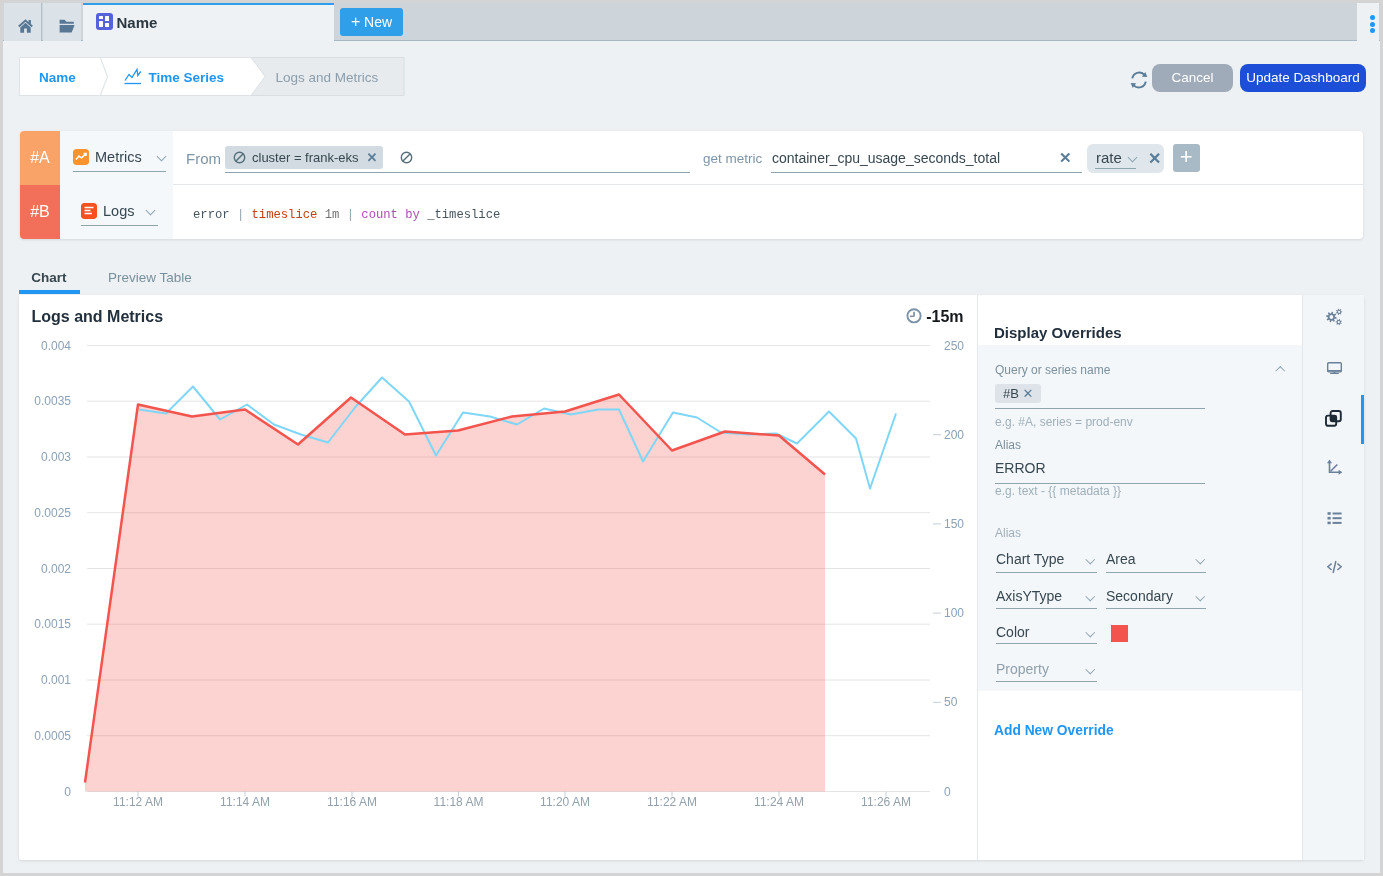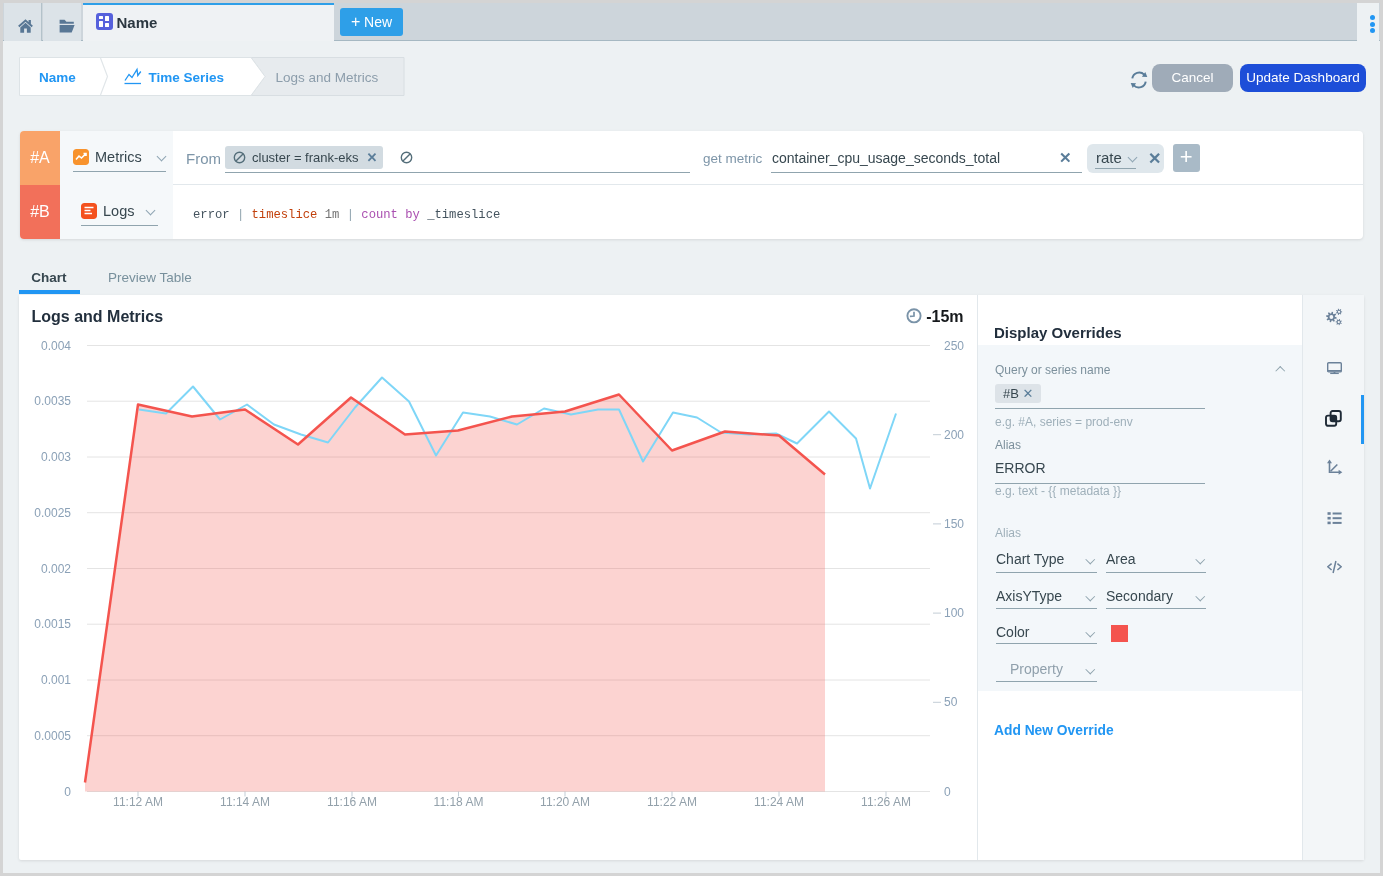--- a/index.html
+++ b/index.html
@@ -280,21 +280,21 @@
       <div class="pdark" style="left:18px;top:293px;">AxisYType</div>
       <div class="pchev" style="left:109px;top:298px;"></div>
       <div class="pline" style="left:18px;top:313px;width:101px;"></div>
       <div class="pdark" style="left:128px;top:293px;">Secondary</div>
       <div class="pchev" style="left:219px;top:298px;"></div>
       <div class="pline" style="left:128px;top:313px;width:100px;"></div>
       <div class="pdark" style="left:18px;top:329.5px;">Color</div>
       <div class="pchev" style="left:109px;top:334px;"></div>
       <div class="pline" style="left:18px;top:348.5px;width:101px;"></div>
       <div class="abs" style="left:133px;top:330px;width:17px;height:17px;background:#f4544e;"></div>
-      <div class="pgray" style="left:32px;top:366.5px;">Property</div>
+      <div class="pgray" style="left:18px;top:366.5px;">Property</div>
       <div class="pchev" style="left:109px;top:371px;"></div>
       <div class="pline" style="left:18px;top:386px;width:101px;"></div>
       <div class="abs" style="left:16px;top:428.5px;font-size:13.8px;font-weight:700;color:#2196f3;">Add New Override</div>
     </div>
 
     <div id="sidebar">
       <svg class="abs" style="left:21px;top:13px" width="19" height="18" viewBox="0 0 18 17">
         <g fill="#6b8199">
           <path d="M12.08,8.89 L11.84,10.12 L10.03,10.04 L9.57,10.73 L10.32,12.37 L9.28,13.06 L8.05,11.73 L7.24,11.89 L6.61,13.58 L5.38,13.34 L5.46,11.53 L4.77,11.07 L3.13,11.82 L2.44,10.78 L3.77,9.55 L3.61,8.74 L1.92,8.11 L2.16,6.88 L3.97,6.96 L4.43,6.27 L3.68,4.63 L4.72,3.94 L5.95,5.27 L6.76,5.11 L7.39,3.42 L8.62,3.66 L8.54,5.47 L9.23,5.93 L10.87,5.18 L11.56,6.22 L10.23,7.45 L10.39,8.26 Z"></path>
           <circle cx="7" cy="8.5" r="1.8" fill="#f3f6f8"></circle>

